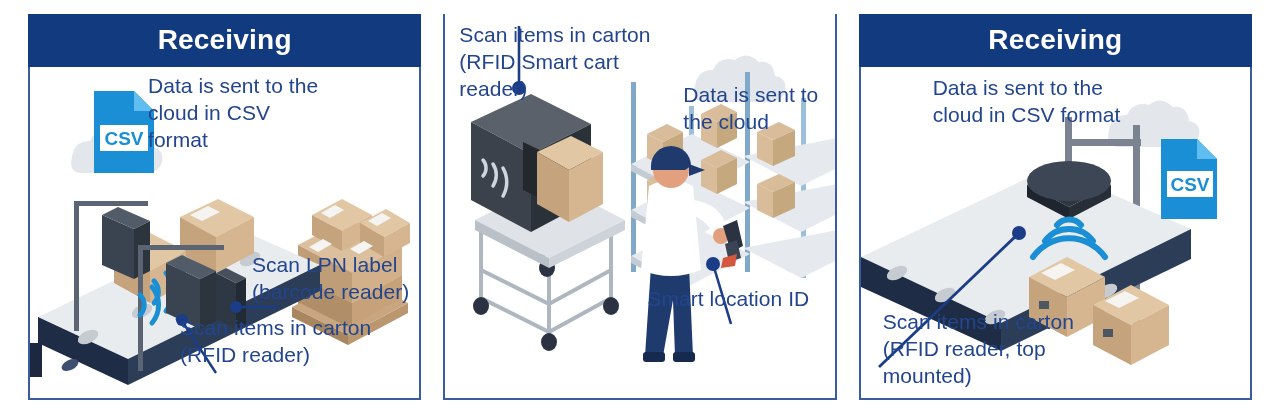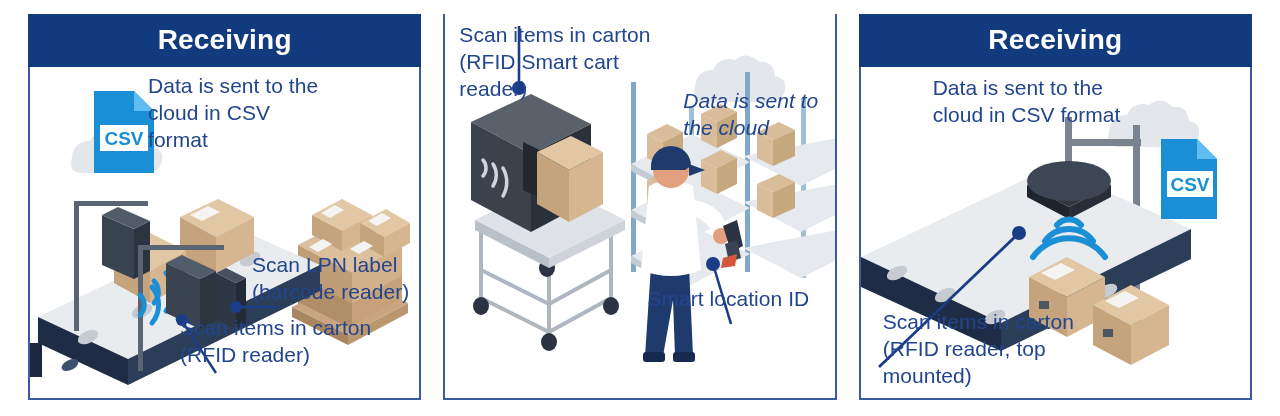--- a/index.html
+++ b/index.html
@@ -254,21 +254,21 @@
           </g>
 
           <circle cx="74" cy="74" r="7" fill="#1b3c86"></circle>
           <line x1="74" y1="74" x2="74" y2="12" stroke="#1b3c86" stroke-width="2.6"></line>
           <circle cx="268" cy="250" r="7" fill="#1b3c86"></circle>
           <line x1="268" y1="250" x2="286" y2="310" stroke="#1b3c86" stroke-width="2.6"></line>
         </svg>
       </div>
       <div class="cap" style="left:14px;top:8px;width:230px;">Scan items in carton
 (RFID Smart cart reader)</div>
-      <div class="cap" style="left:238px;top:74px;width:140px;font-style:italic;">Data is sent to
+      <div class="cap" style="left:238px;top:68px;width:140px;">Data is sent to
 the cloud</div>
       <div class="cap" style="left:202px;top:272px;width:180px;">Smart location ID</div>
     </div>
   </div>
 
   <div class="panel">
     <div class="panel-header">Receiving</div>
     <div class="panel-body">
       <div class="stage">
         <svg viewBox="0 0 396 348" width="396" height="348">

